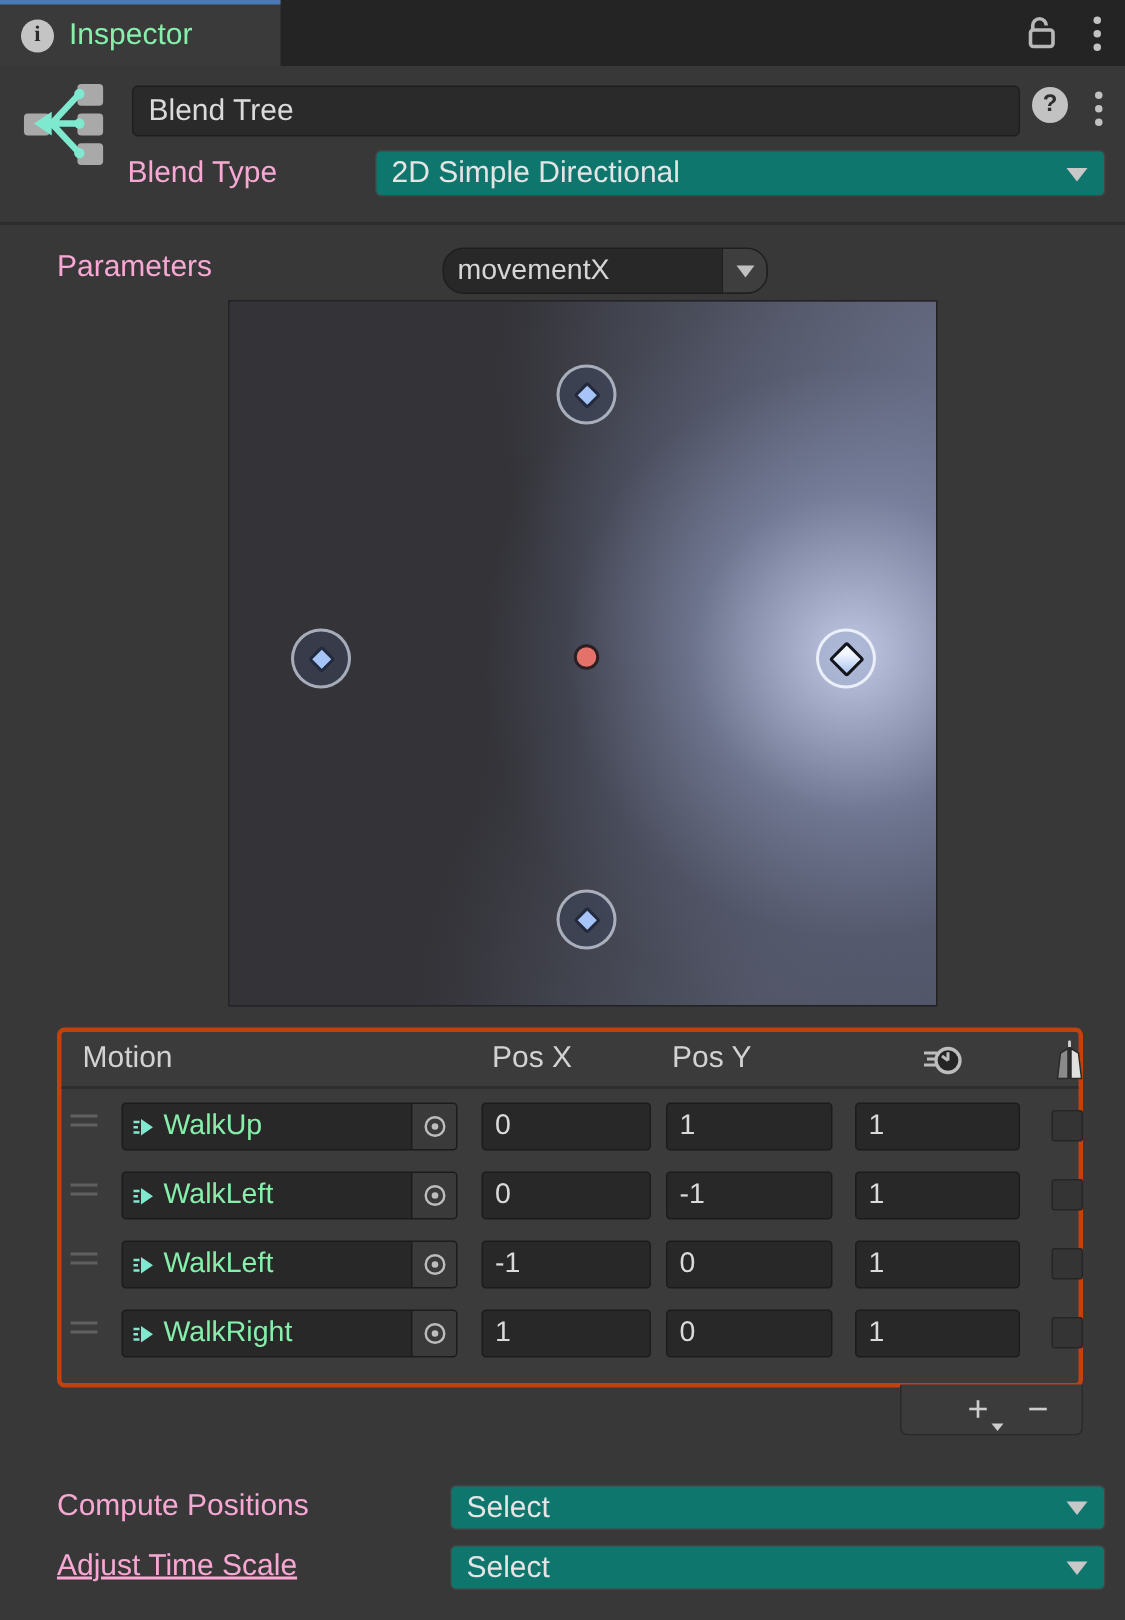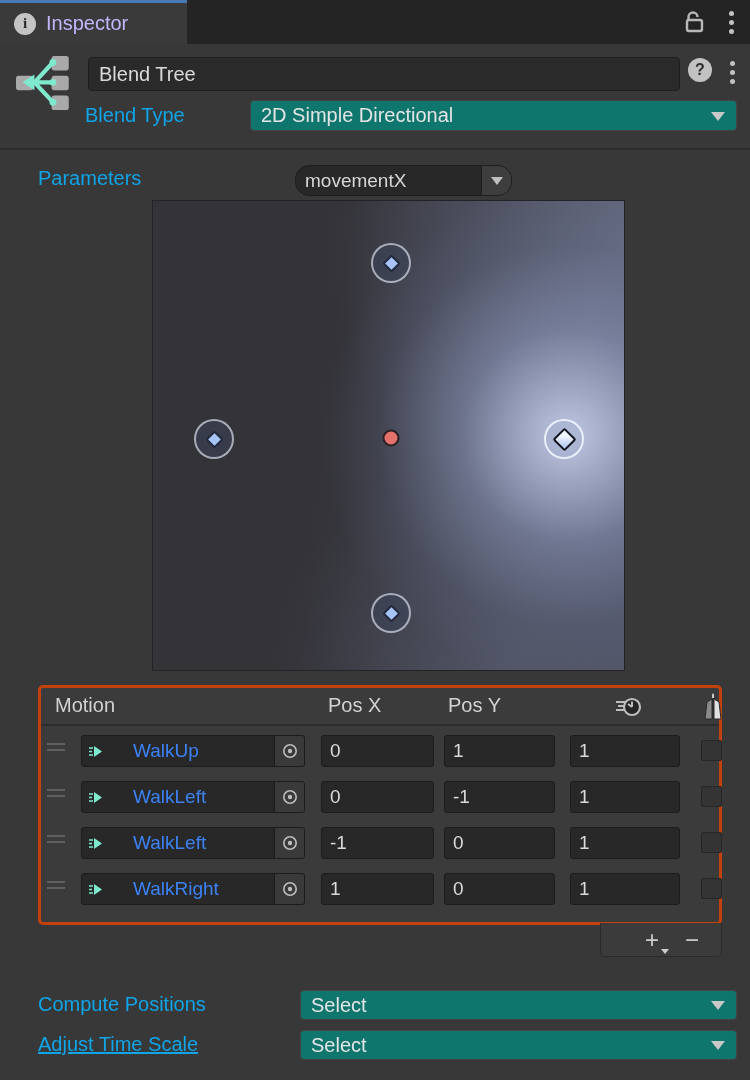--- a/index.html
+++ b/index.html
@@ -17,21 +17,21 @@
   .tab {
     position:absolute; left:0; top:0; width:187px; height:44px;
     background:#3a3a3a; border-top:3px solid #4a7ab5;
     display:flex; align-items:center; gap:10px; padding-left:14px;
   }
   .info-circle {
     width:22px; height:22px; border-radius:50%; background:#c4c4c4;
     display:flex; align-items:center; justify-content:center;
     color:#2b2b2b; font-weight:bold; font-size:15px; font-family:"Liberation Serif", serif;
   }
-  .tab-label { font-size:20px; color:#c4b5fd; }
+  .tab-label { font-size:20px; color:#86efac; }
   .titlebar-icons { position:absolute; right:12px; top:0; height:44px; display:flex; align-items:center; gap:18px; }
   .kebab { display:flex; flex-direction:column; gap:4px; padding:4px; }
   .kebab i { width:5px; height:5px; border-radius:50%; background:#c2c2c2; display:block; }
 
   
   .header { position:absolute; left:0; top:44px; width:628px; height:104px; background:#383838; }
   .bt-icon { position:absolute; left:12px; top:8px; }
   .name-field {
     position:absolute; left:88px; top:13px; width:592px; height:34px;
     background:#2a2a2a; border:1px solid #1e1e1e; border-radius:4px;
@@ -39,21 +39,21 @@
     font-size:20px; color:#dadada;
   }
   .help-circle {
     position:absolute; left:688px; top:14px;
     width:24px; height:24px; border-radius:50%; background:#c2c2c2;
     display:flex; align-items:center; justify-content:center;
     color:#2e2e2e; font-weight:bold; font-size:16px;
   }
   .header .kebab { position:absolute; left:726px; top:15px; }
 
-  .row-label { font-size:20px; color:#0ea5e9; }
+  .row-label { font-size:20px; color:#f9a8d4; }
   .blendtype-label { position:absolute; left:85px; top:60px; }
 
   .lt-dropdown {
     background:#0f766e; border:1px solid #444444; border-radius:4px;
     display:flex; align-items:center; padding:0 10px;
     font-size:20px; color:#e4e4e4; position:absolute;
   }
   .lt-dropdown .arr {
     position:absolute; right:11px; top:50%; margin-top:-4px;
     width:0; height:0; border-left:7px solid transparent; border-right:7px solid transparent;
@@ -131,21 +131,21 @@
 
   .mrow { position:absolute; left:0; width:100%; height:46px; }
   .drag-handle { position:absolute; left:6px; top:15px; width:18px; height:12px; }
   .drag-handle i { display:block; width:18px; height:2px; background:#606060; margin-bottom:4px; }
   .obj-field {
     position:absolute; left:40px; top:7px; width:224px; height:32px;
     background:#282828; border:1px solid #1c1c1c; border-radius:3px;
     display:flex; align-items:center; overflow:hidden;
   }
   .obj-field .clip { margin:0 4px 0 6px; flex:0 0 auto; display:flex; }
-  .obj-field .oname { flex:1; font-size:19px; color:#3b82f6; white-space:nowrap;margin-left:24px; }
+  .obj-field .oname { flex:1; font-size:19px; color:#86efac; white-space:nowrap; }
   .obj-field .picker {
     width:30px; align-self:stretch; background:#3a3a3a; border-left:1px solid #1c1c1c;
     display:flex; align-items:center; justify-content:center;
   }
   .num-field {
     position:absolute; top:7px; height:32px;
     background:#282828; border:1px solid #1c1c1c; border-radius:3px;
     display:flex; align-items:center; padding-left:8px;
     font-size:19px; color:#dadada;
   }

